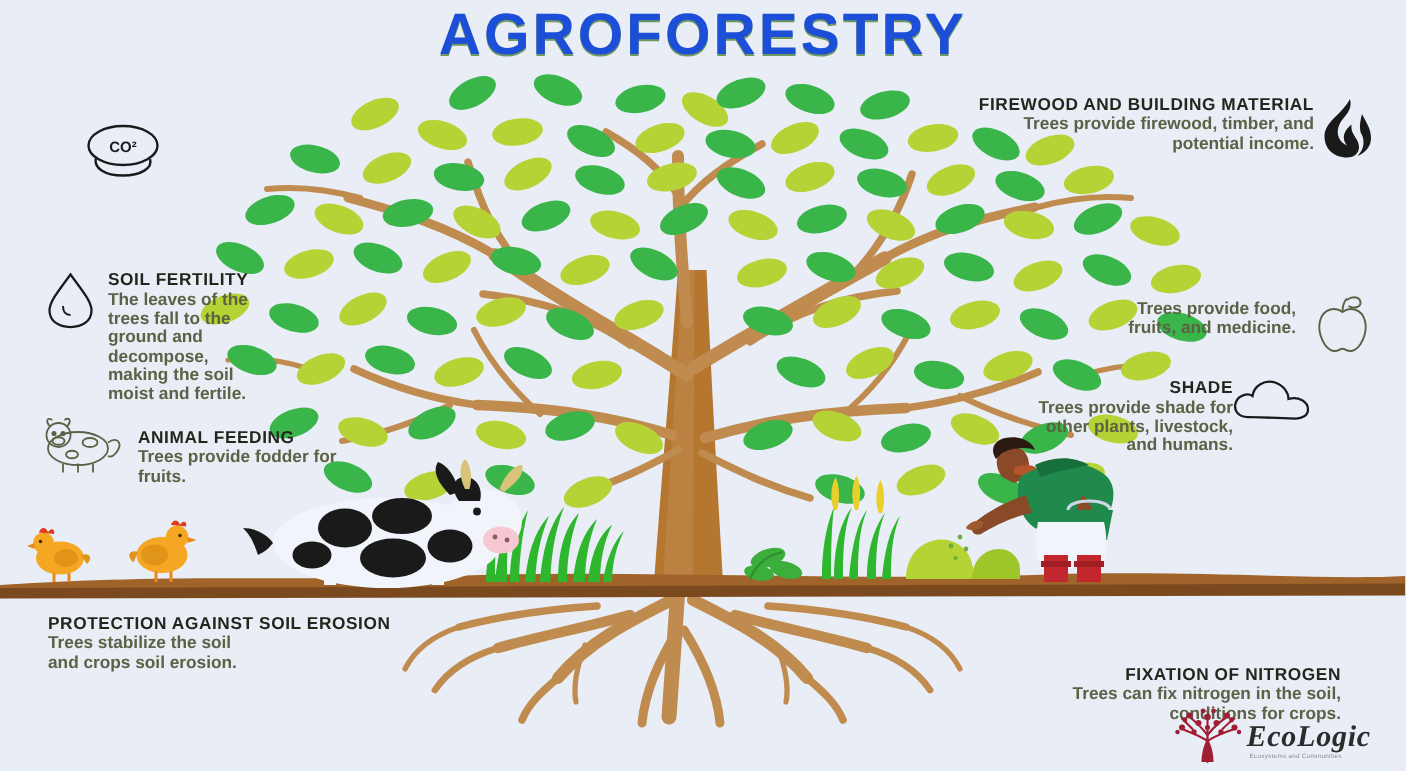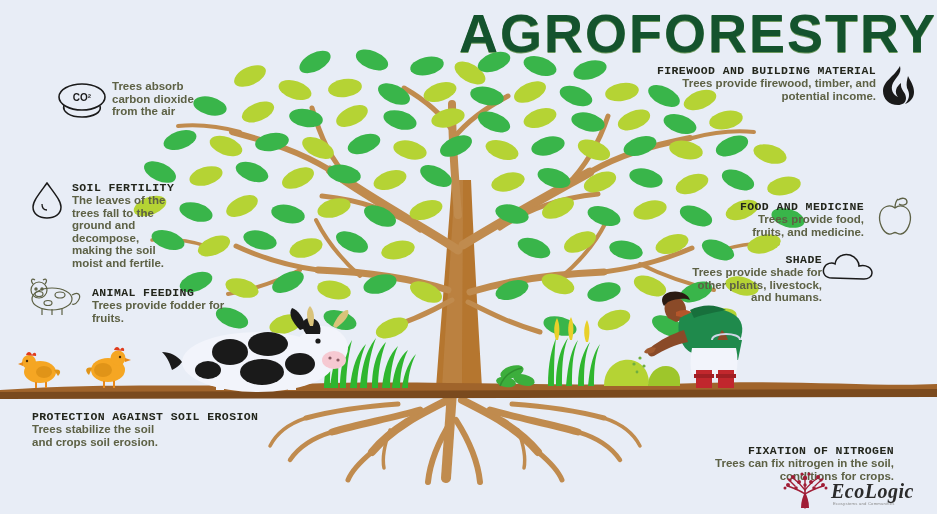--- a/index.html
+++ b/index.html
@@ -6,32 +6,32 @@
   body{
     width:937px;height:514px;overflow:hidden;
     background:#e8edf6;
     font-family:"Liberation Sans", sans-serif;
     position:relative;
   }
   #stage{position:relative;width:937px;height:514px;overflow:hidden;background:#e8edf6;}
 
   
   .title{
-    position:absolute;left:0;top:2px;width:937px;text-align:right;
-    font-size:54px;font-weight:bold;letter-spacing:2px;
-    color:#14532d;
+    position:absolute;left:0;top:2px;width:937px;text-align:center;
+    font-size:39px;font-weight:bold;letter-spacing:2px;
+    color:#1d4ed8;
     font-family:"Liberation Sans", sans-serif;
     text-shadow:0 1px 0 #6f9a5f;
   }
 
   
   .blk{position:absolute;}
   .blk .hd{
     font-size:11.5px;font-weight:bold;color:#23261c;letter-spacing:.4px;
-    line-height:13px;white-space:nowrap;font-family:Liberation Mono, monospace;
+    line-height:13px;white-space:nowrap;
   }
   .blk .bd{
     font-size:11.5px;color:#5d6145;line-height:12.6px;font-weight:600;
   }
   .blk.right{text-align:right;}
 
   
   #b-clean-air{left:112px;top:80px;width:160px;}
   #b-soil{left:72px;top:181px;width:150px;}
   #b-animal{left:92px;top:286px;width:215px;}
@@ -401,25 +401,20 @@
     </svg>
   </div>
 
   <div class="icon" id="ic-cloud">
     <svg width="56" height="34" viewBox="0 0 56 34">
       <path d="M12 28 C5 28 2 23 4 18 C6 13 12 12 15 14 C16 7 23 3 30 5 C36 7 39 12 39 16 C46 14 52 18 52 23 C52 27 48 29 44 29 Z" fill="none" stroke="#1a1a1a" stroke-width="1.5"></path>
     </svg>
   </div>
 
   <div class="blk" id="b-clean-air">
-    <div class="bd">
-      <div>Trees absorb</div>
-      <div>carbon dioxide</div>
-      <div>from the air</div>
-    </div>
   </div>
 
   <div class="blk" id="b-soil">
     <div class="hd">SOIL FERTILITY</div>
     <div class="bd">
       <div>The leaves of the</div>
       <div>trees fall to the</div>
       <div>ground and</div>
       <div>decompose,</div>
       <div>making the soil</div>
@@ -437,21 +432,20 @@
 
   <div class="blk right" id="b-firewood">
     <div class="hd">FIREWOOD AND BUILDING MATERIAL</div>
     <div class="bd">
       <div>Trees provide firewood, timber, and</div>
       <div>potential income.</div>
     </div>
   </div>
 
   <div class="blk right" id="b-food">
-    <div class="hd">FOOD AND MEDICINE</div>
     <div class="bd">
       <div>Trees provide food,</div>
       <div>fruits, and medicine.</div>
     </div>
   </div>
 
   <div class="blk right" id="b-shade">
     <div class="hd">SHADE</div>
     <div class="bd">
       <div>Trees provide shade for</div>

